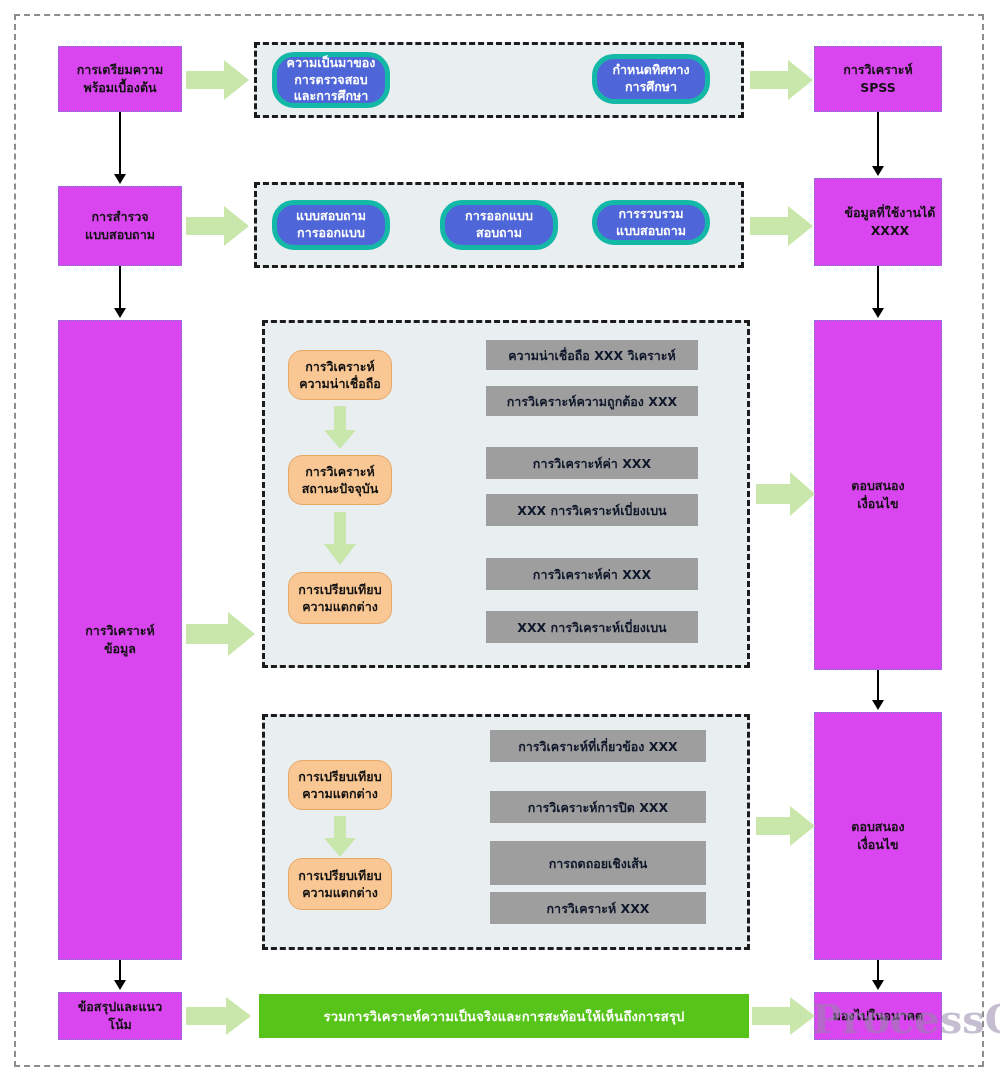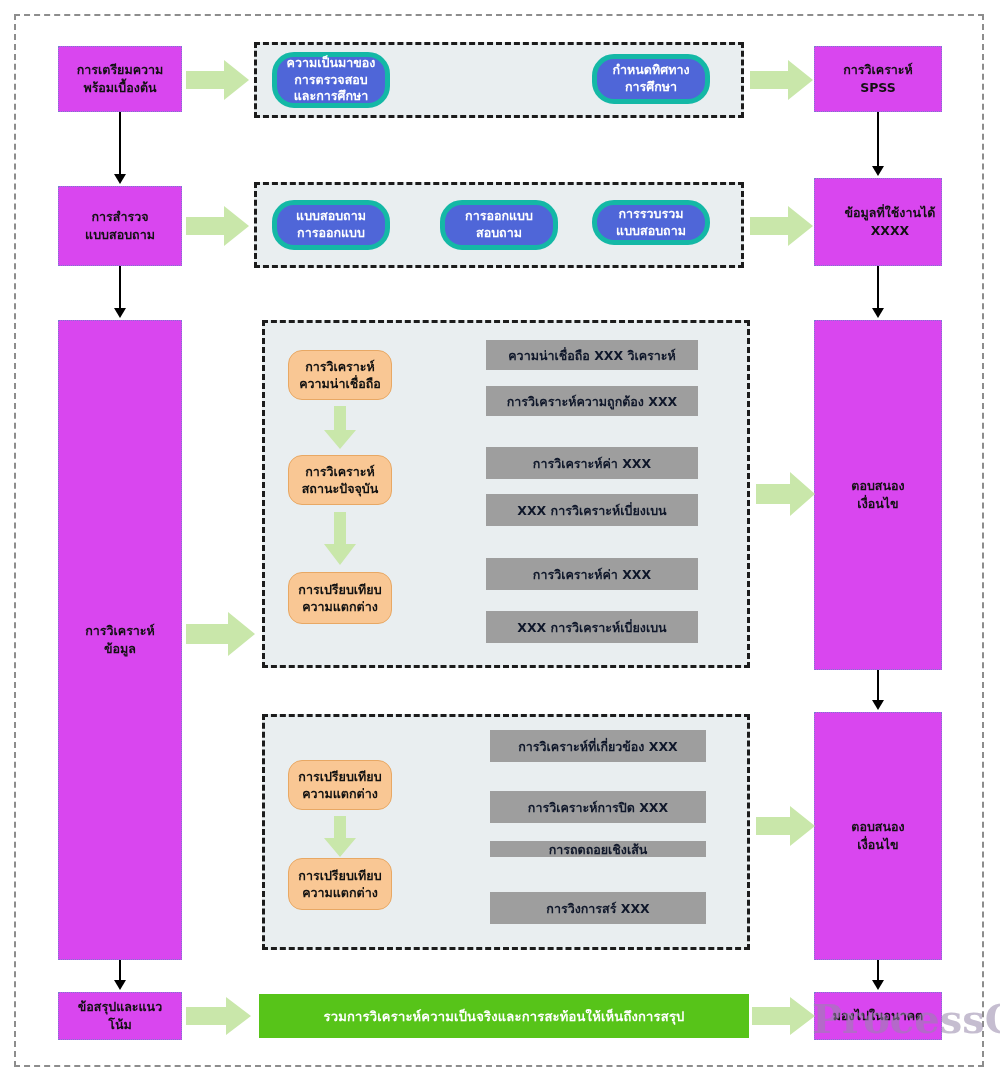--- a/index.html
+++ b/index.html
@@ -243,22 +243,22 @@
 ความแตกต่าง</div>
 
   <div class="garrow" style="left:320px;top:816px;">
     <svg width="40" height="42" viewBox="0 0 40 42">
       <polygon points="14,0 26,0 26,22 36,22 20,41 4,22 14,22" fill="#c9e7aa"></polygon>
     </svg>
   </div>
 
   <div class="abs gbar" style="left:490px;top:730px;width:216px;height:32px;text-align:right;">การวิเคราะห์ที่เกี่ยวข้อง XXX</div>
   <div class="abs gbar" style="left:490px;top:780px;width:216px;height:32px;margin-top:11px;">การวิเคราะห์การปิด XXX</div>
-  <div class="abs gbar" style="left:490px;top:841px;width:216px;height:16px;">การถดถอยเชิงเส้น</div>
-  <div class="abs gbar" style="left:490px;top:892px;width:216px;height:32px;">การวิงการสร์ XXX</div>
+  <div class="abs gbar" style="left:490px;top:841px;width:216px;height:44px;">การถดถอยเชิงเส้น</div>
+  <div class="abs gbar" style="left:490px;top:892px;width:216px;height:32px;">การวิเคราะห์ XXX</div>
 
   <div class="abs greenbar" style="left:259px;top:994px;width:490px;height:44px;">รวมการวิเคราะห์ความเป็นจริงและการสะท้อนให้เห็นถึงการสรุป</div>
 
   <div class="garrow" style="left:186px;top:58px;">
     <svg width="64" height="44" viewBox="0 0 64 44">
       <polygon points="0,13 38,13 38,2 63,22 38,42 38,31 0,31" fill="#c9e7aa"></polygon>
     </svg>
   </div>
   <div class="garrow" style="left:186px;top:204px;">
     <svg width="64" height="44" viewBox="0 0 64 44">

